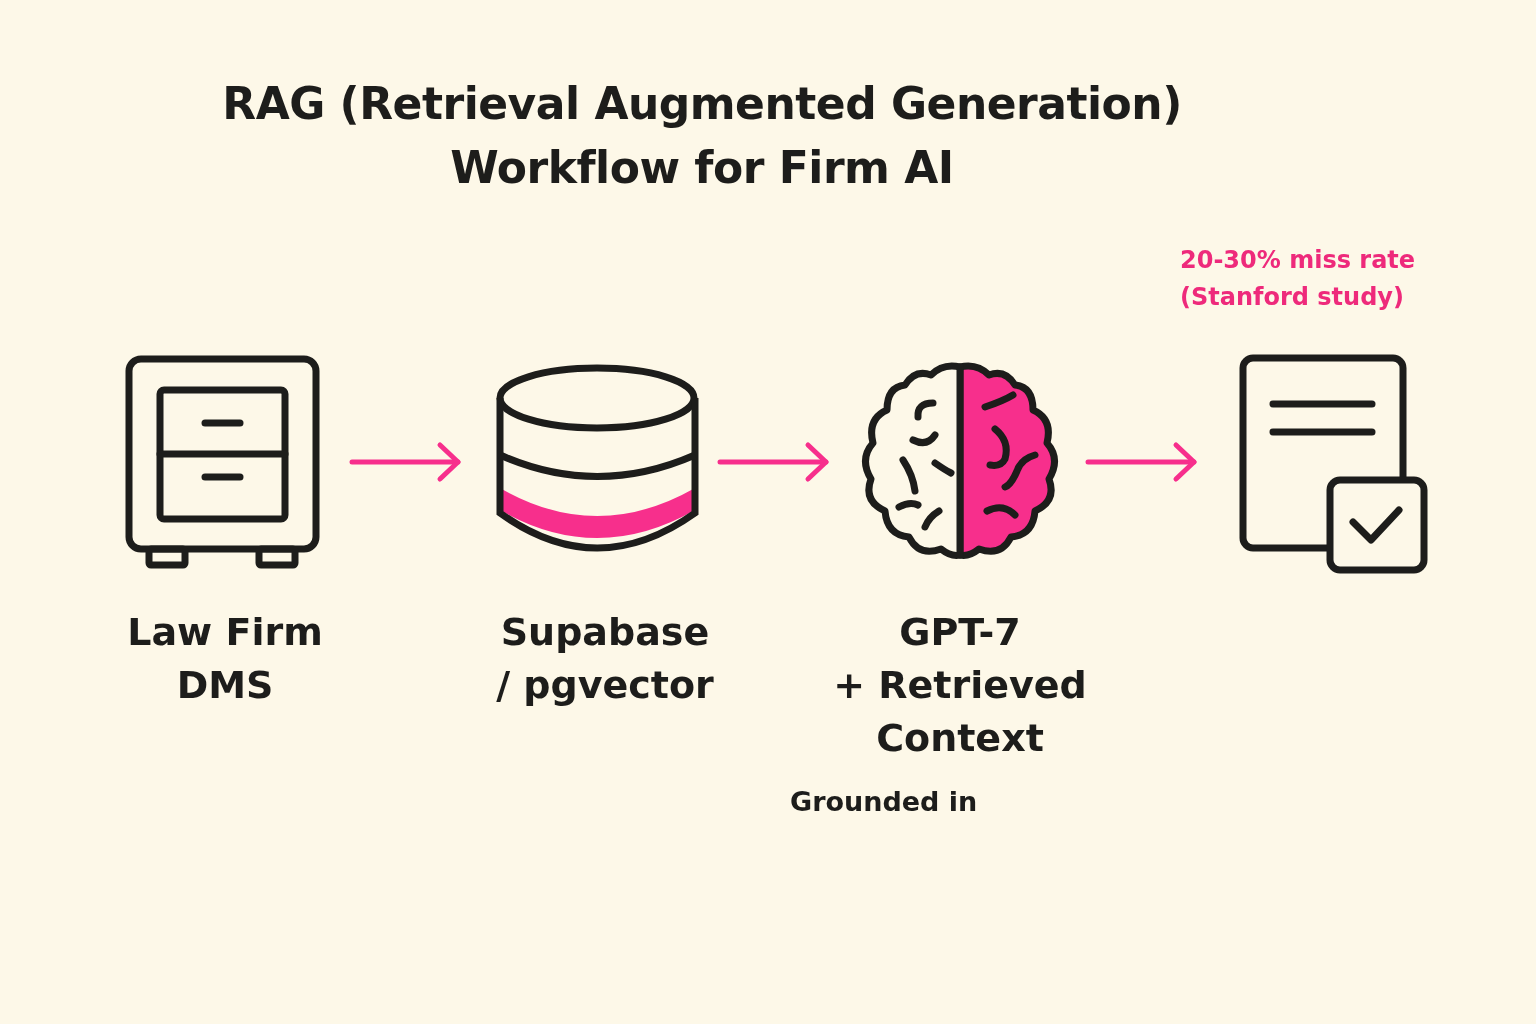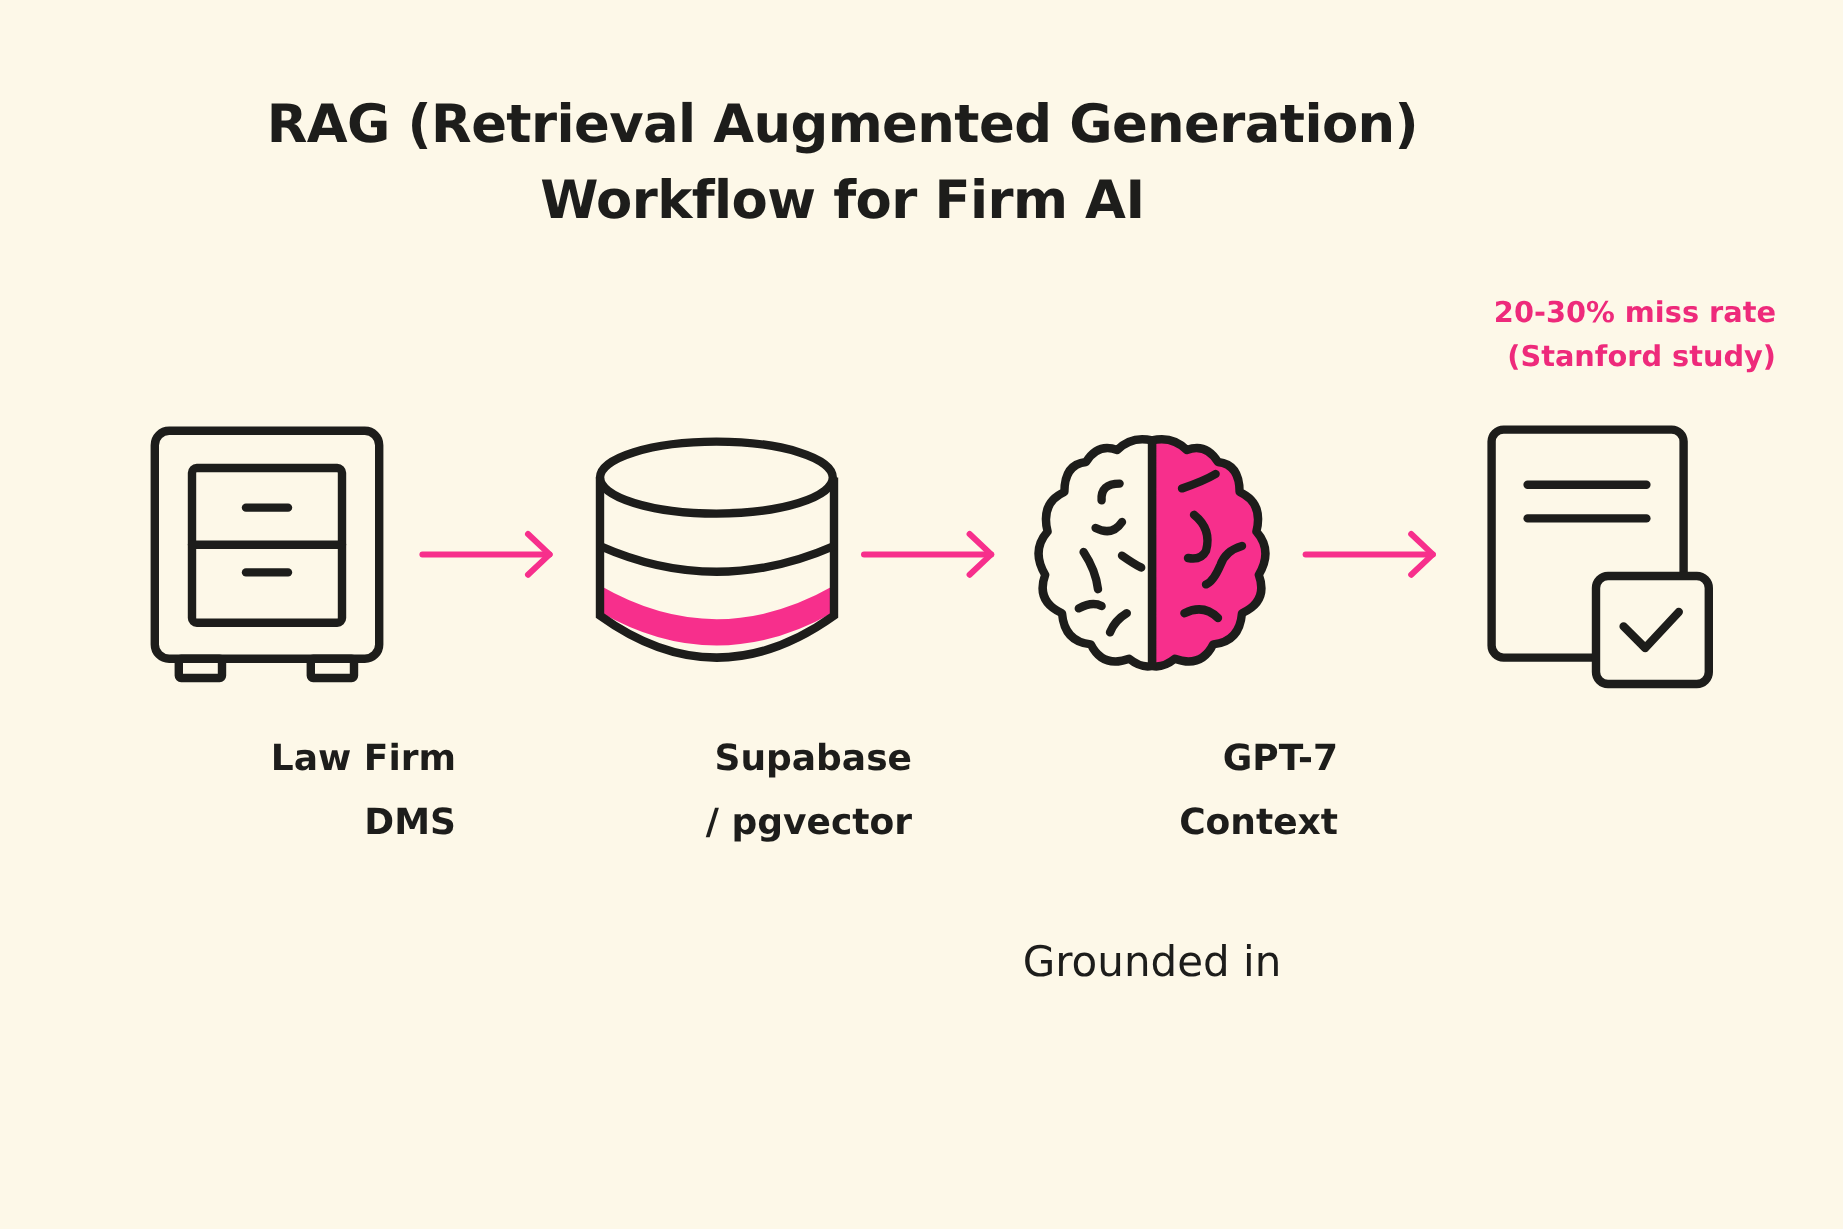--- a/index.html
+++ b/index.html
@@ -2,23 +2,23 @@
 <html><head>
 <meta charset="utf-8">
 <style>
   html, body { margin:0; padding:0; }
   body { width:1536px; height:1024px; background:#fdf8e8; position:relative; overflow:hidden; font-family:"DejaVu Sans", sans-serif; color:#1d1d1b; }
   .title { position:absolute; left:0; width:1404px; text-align:center; font-weight:bold; font-size:44px; letter-spacing:-0.5px; }
   .t1 { top:78px; }
   .t2 { top:142px; }
   .icon { position:absolute; }
   .arrow { position:absolute; }
-  .label { position:absolute; text-align:right; font-weight:bold; font-size:30px; line-height:53px; }
-  .sub { position:absolute; text-align:center; font-weight:normal; font-size:35px; line-height:44px; }
-  .note { position:absolute; text-align:right; font-weight:bold; font-size:24px; line-height:37px; color:#ee2a7b; }
+  .label { position:absolute; text-align:center; font-weight:bold; font-size:38px; line-height:53px; }
+  .sub { position:absolute; text-align:left; font-weight:bold; font-size:27px; line-height:44px; }
+  .note { position:absolute; text-align:left; font-weight:bold; font-size:24px; line-height:37px; color:#ee2a7b; }
 </style>
 </head>
 <body>
 
 <div class="title t1">RAG (Retrieval Augmented Generation)</div>
 <div class="title t2">Workflow for Firm AI</div>
 
 <svg class="icon" style="left:120px;top:350px" width="205" height="225" viewBox="0 0 205 225">
   <g fill="none" stroke="#1d1d1b" stroke-width="7" stroke-linejoin="round" stroke-linecap="round">
     <rect x="9" y="9" width="187" height="190" rx="12"></rect>
@@ -93,20 +93,21 @@
   <div>DMS</div>
 </div>
 
 <div class="label" style="left:450px;width:310px;top:606px">
   <div>Supabase</div>
   <div>/ pgvector</div>
 </div>
 
 <div class="label" style="left:805px;width:310px;top:606px">
   <div>GPT-7</div>
+  <div>+ Retrieved</div>
   <div>Context</div>
 </div>
 
 <div class="sub" style="left:790px;width:340px;top:780px">
   <div>Grounded in</div>
 </div>
 
 <div class="label" style="left:1160px;width:345px;top:606px">
 </div>
 

